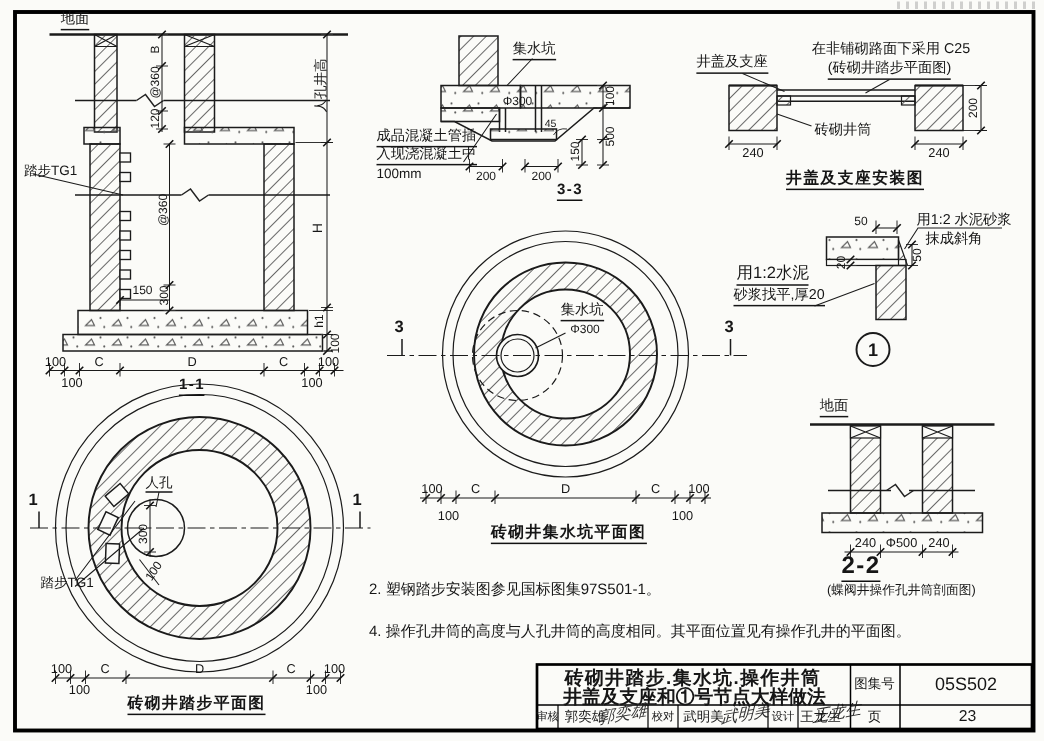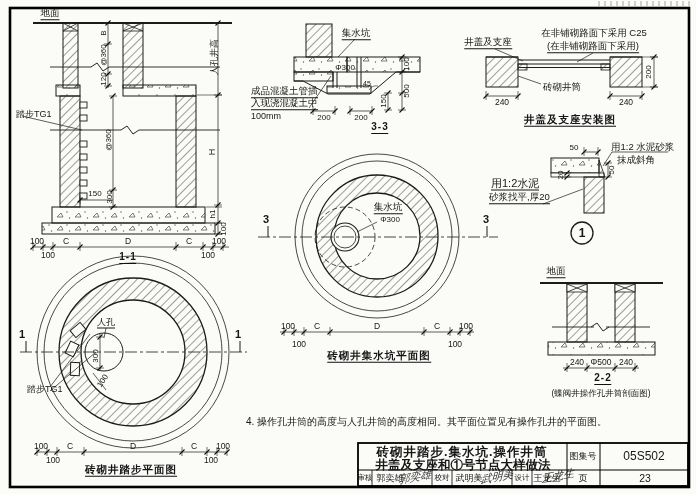--- a/index.html
+++ b/index.html
@@ -304,43 +304,44 @@
 <span class="t c" style="left:317px;top:326px;font-size:8.5px">C</span>
 <span class="t c" style="left:377px;top:326px;font-size:8.5px">D</span>
 <span class="t c" style="left:437px;top:326px;font-size:8.5px">C</span>
 <span class="t c" style="left:466px;top:326px;font-size:8.5px">100</span>
 <span class="t c" style="left:299px;top:344px;font-size:8.5px">100</span>
 <span class="t c" style="left:455px;top:344px;font-size:8.5px">100</span>
 <span class="t c cap" style="left:379px;top:356px;font-size:10.5px">砖砌井集水坑平面图</span>
 
 <span class="t c u" style="left:488px;top:43px;font-size:9.5px">井盖及支座</span>
 <span class="t c" style="left:594px;top:33px;font-size:9.5px">在非铺砌路面下采用 C25</span>
-<span class="t c u" style="left:593px;top:47px;font-size:9.5px">(在非铺砌路面下采用)</span>
+<span class="t c u" style="left:593px;top:47px;font-size:9.5px">(砖砌井踏步平面图)</span>
 <span class="t c" style="left:562px;top:87px;font-size:9.5px">砖砌井筒</span>
 <span class="t c" style="left:502px;top:102px;font-size:8.5px">240</span>
 <span class="t c" style="left:626px;top:102px;font-size:8.5px">240</span>
 <span class="t cv" style="left:649px;top:72px;font-size:8px">200</span>
 <span class="t c cap" style="left:570px;top:120px;font-size:10.5px">井盖及支座安装图</span>
 
 <span class="t l" style="left:611px;top:147px;font-size:9.5px">用1:2 水泥砂浆</span>
 <span class="t l" style="left:617px;top:160px;font-size:9.5px">抹成斜角</span>
 <span class="t l u" style="left:491px;top:184px;font-size:11px">用1:2水泥</span>
 <span class="t l u" style="left:489px;top:198px;font-size:9.5px">砂浆找平,厚20</span>
 <span class="t c" style="left:574px;top:148px;font-size:8px">50</span>
 <span class="t cv" style="left:561px;top:175px;font-size:8px">20</span>
 <span class="t cv" style="left:612px;top:170px;font-size:8px">50</span>
 <span class="t c" style="left:582px;top:233px;font-size:12px;font-weight:bold">1</span>
 
 <span class="t c u" style="left:556px;top:272px;font-size:9.5px">地面</span>
 <span class="t c" style="left:577px;top:362px;font-size:8.5px">240</span>
 <span class="t c" style="left:601px;top:362px;font-size:8.5px">Φ500</span>
 <span class="t c" style="left:626px;top:362px;font-size:8.5px">240</span>
-<span class="t c cap" style="left:603px;top:379px;font-size:10px">2-2</span>
+<span class="t c cap" style="left:574px;top:379px;font-size:16px">2-2</span>
 <span class="t c" style="left:601px;top:393px;font-size:8.5px">(蝶阀井操作孔井筒剖面图)</span>
 
+<span class="t l" style="left:246px;top:394px;font-size:10px">2. 塑钢踏步安装图参见国标图集97S501-1。</span>
 <span class="t l" style="left:246px;top:422px;font-size:10px">4. 操作孔井筒的高度与人孔井筒的高度相同。其平面位置见有操作孔井的平面图。</span>
 
 <span class="t c" style="left:462px;top:452px;font-size:12.5px;font-weight:bold;letter-spacing:1px">砖砌井踏步.集水坑.操作井筒</span>
 <span class="t c" style="left:463px;top:465px;font-size:12.5px;font-weight:b老old;font-weight:bold">井盖及支座和①号节点大样做法</span>
 <span class="t c" style="left:583px;top:456px;font-size:9px">图集号</span>
 <span class="t c" style="left:644px;top:456px;font-size:12px">05S502</span>
 <span class="t c" style="left:583px;top:478px;font-size:9px">页</span>
 <span class="t c" style="left:645px;top:478px;font-size:10.5px">23</span>
 <span class="t c" style="left:365px;top:478px;font-size:7.5px">审核</span>
 <span class="t c" style="left:390px;top:478px;font-size:9px">郭奕雄</span>

